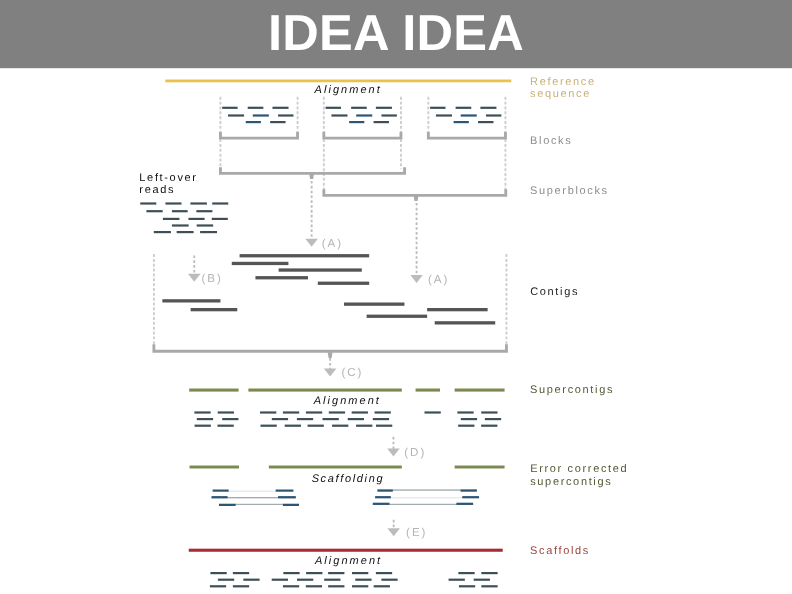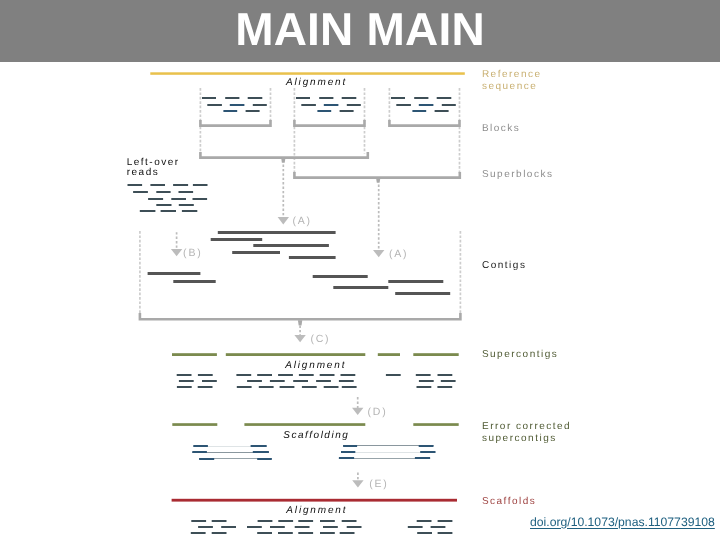--- a/index.html
+++ b/index.html
@@ -17,21 +17,21 @@
   #citation-box{position:absolute;left:520px;top:509px;width:200px;height:24px;background:#ffffff;}
   #citation-link{position:absolute;left:530px;top:514.5px;font-size:12.2px;line-height:14px;
        color:#1f6080;text-decoration:underline;text-underline-offset:1.5px;
        text-decoration-thickness:1px;white-space:nowrap;}
 </style>
 </head>
 <body>
 
 <div id="slide">
   <div id="header-band"></div>
-  <div id="slide-title">MAIN MAIN</div>
+  <div id="slide-title">IDEA IDEA</div>
 <svg id="figure" width="720" height="540" viewBox="0 0 720 540" xmlns="http://www.w3.org/2000/svg">
 <g>
 <line x1="200.4" y1="88.0" x2="200.4" y2="122.0" stroke="#cdcdcd" stroke-width="1.7" stroke-dasharray="2.7 1.7"></line>
 <line x1="270.5" y1="88.0" x2="270.5" y2="122.0" stroke="#cdcdcd" stroke-width="1.7" stroke-dasharray="2.7 1.7"></line>
 <line x1="294.4" y1="88.0" x2="294.4" y2="122.0" stroke="#cdcdcd" stroke-width="1.7" stroke-dasharray="2.7 1.7"></line>
 <line x1="364.5" y1="88.0" x2="364.5" y2="122.0" stroke="#cdcdcd" stroke-width="1.7" stroke-dasharray="2.7 1.7"></line>
 <line x1="389.4" y1="88.0" x2="389.4" y2="122.0" stroke="#cdcdcd" stroke-width="1.7" stroke-dasharray="2.7 1.7"></line>
 <line x1="459.5" y1="88.0" x2="459.5" y2="122.0" stroke="#cdcdcd" stroke-width="1.7" stroke-dasharray="2.7 1.7"></line>
 <line x1="200.4" y1="126.5" x2="200.4" y2="153.5" stroke="#cdcdcd" stroke-width="1.7" stroke-dasharray="2.7 1.7"></line>
 <line x1="364.5" y1="126.5" x2="364.5" y2="153.5" stroke="#cdcdcd" stroke-width="1.7" stroke-dasharray="2.7 1.7"></line>
@@ -263,14 +263,13 @@
 <text x="481.9" y="130.8" font-size="10" letter-spacing="1.5" font-family="Liberation Sans, sans-serif" fill="#8d8d8d">Blocks</text>
 <text x="481.9" y="176.8" font-size="10" letter-spacing="1.5" font-family="Liberation Sans, sans-serif" fill="#8d8d8d">Superblocks</text>
 <text x="482.0" y="267.9" font-size="10" letter-spacing="1.5" font-family="Liberation Sans, sans-serif" fill="#1a1a1a">Contigs</text>
 <text x="481.9" y="357.4" font-size="10" letter-spacing="1.5" font-family="Liberation Sans, sans-serif" fill="#4f5a33">Supercontigs</text>
 <text x="482.0" y="429.2" font-size="10" letter-spacing="1.5" font-family="Liberation Sans, sans-serif" fill="#4f5a33">Error corrected</text>
 <text x="482.0" y="440.8" font-size="10" letter-spacing="1.5" font-family="Liberation Sans, sans-serif" fill="#4f5a33">supercontigs</text>
 <text x="481.9" y="503.5" font-size="10" letter-spacing="1.5" font-family="Liberation Sans, sans-serif" fill="#9e4240">Scaffolds</text>
 </g>
 </svg>
   <div id="citation-box"></div>
-  <a id="citation-link">doi.org/10.1073/pnas.1107739108</a>
 </div>
 
 </body></html>

